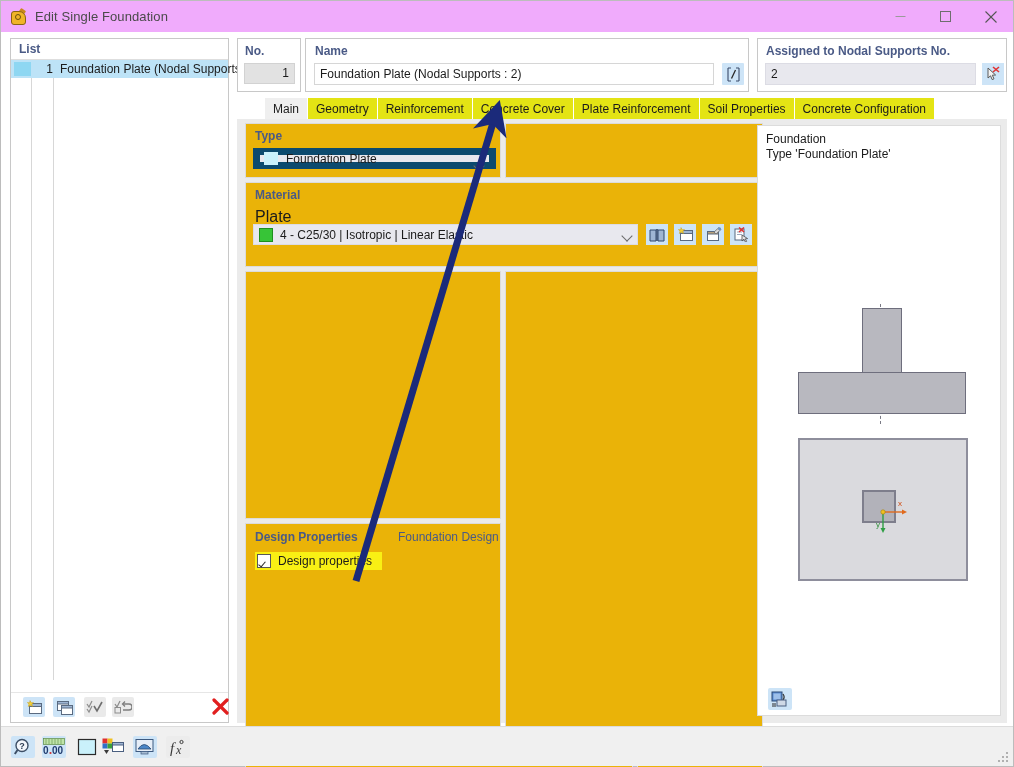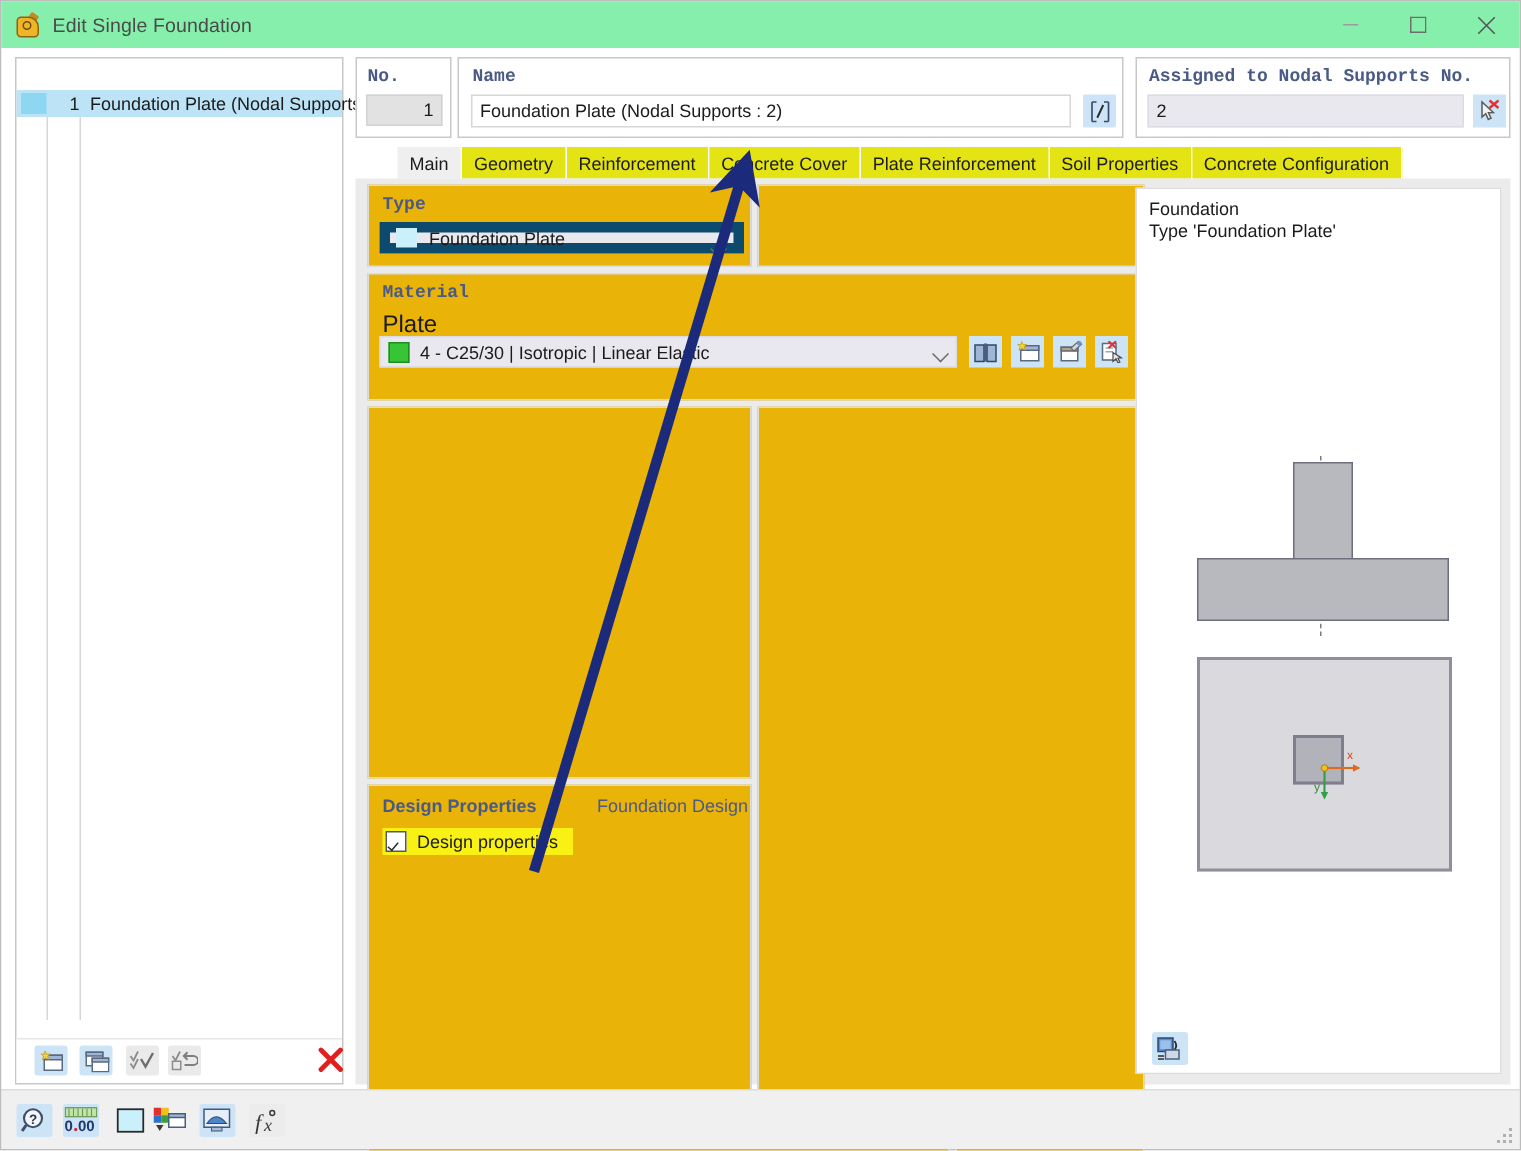--- a/index.html
+++ b/index.html
@@ -15,21 +15,21 @@
     position: relative;
     width: 1014px; height: 767px;
     background: #ffffff;
     box-sizing: border-box;
     border: 1px solid #bcbcbc;
   }
 
   
   #titlebar {
     position: absolute; left: 0; top: 0; width: 1012px; height: 31px;
-    background: #86efac;
+    background: #f0abfc;
     display: flex; align-items: center;
   }
   #app-icon {
     width: 16px; height: 16px; margin-left: 9px; margin-right: 9px;
     position: relative; flex: none;
   }
   #app-icon .ic-body{
     position:absolute; left:1px; top:2px; width:13px; height:12px;
     background:#f0b428; border:1px solid #8a6412; border-radius:3px 7px 3px 3px;
   }
@@ -106,21 +106,21 @@
   }
   .tbbtn.active { background: #cde4f7; }
   .tbbtn.dim { background: #eaeaea; }
 
   
   #no-panel {
     position: absolute; left: 236px; top: 6px; width: 64px; height: 54px;
     background: #ffffff; border: 1px solid #c8c8c8; box-sizing: border-box;
   }
   .grp-label {
-    font-size: 12px; font-weight: bold; color: #4a5a86; font-family: Liberation Mono, monospace;
+    font-size: 12px; font-weight: bold; color: #4a5a86;
   }
   #no-panel .grp-label { position: absolute; left: 7px; top: 5px; }
   #no-field {
     position: absolute; left: 6px; top: 24px; width: 51px; height: 21px;
     background: #e2e2e2; border: 1px solid #d2d2d2; box-sizing: border-box;
     font-size: 12px; color: #1b1b1b; text-align: right;
     padding: 2px 5px 0 0;
   }
 
   
@@ -332,20 +332,23 @@
             <line x1="0.5" y1="0.5" x2="11.5" y2="11.5" stroke="#555" stroke-width="1.1"></line>
             <line x1="11.5" y1="0.5" x2="0.5" y2="11.5" stroke="#555" stroke-width="1.1"></line>
           </svg>
       </div>
     </div>
   </div>
 
   <div id="body-area">
 
     <div id="list-panel">
+      <div id="list-header">
+        <span class="lbl">List</span>
+      </div>
       <div id="list-grid-line"></div>
       <div id="list-grid-line2"></div>
       <div id="list-rows">
         <div class="list-row">
           <span class="swatch"></span>
           <span class="rownum">1</span>
           <span class="rowlabel">Foundation Plate (Nodal Supports : 2)</span>
         </div>
       </div>
       <div id="list-toolbar">

